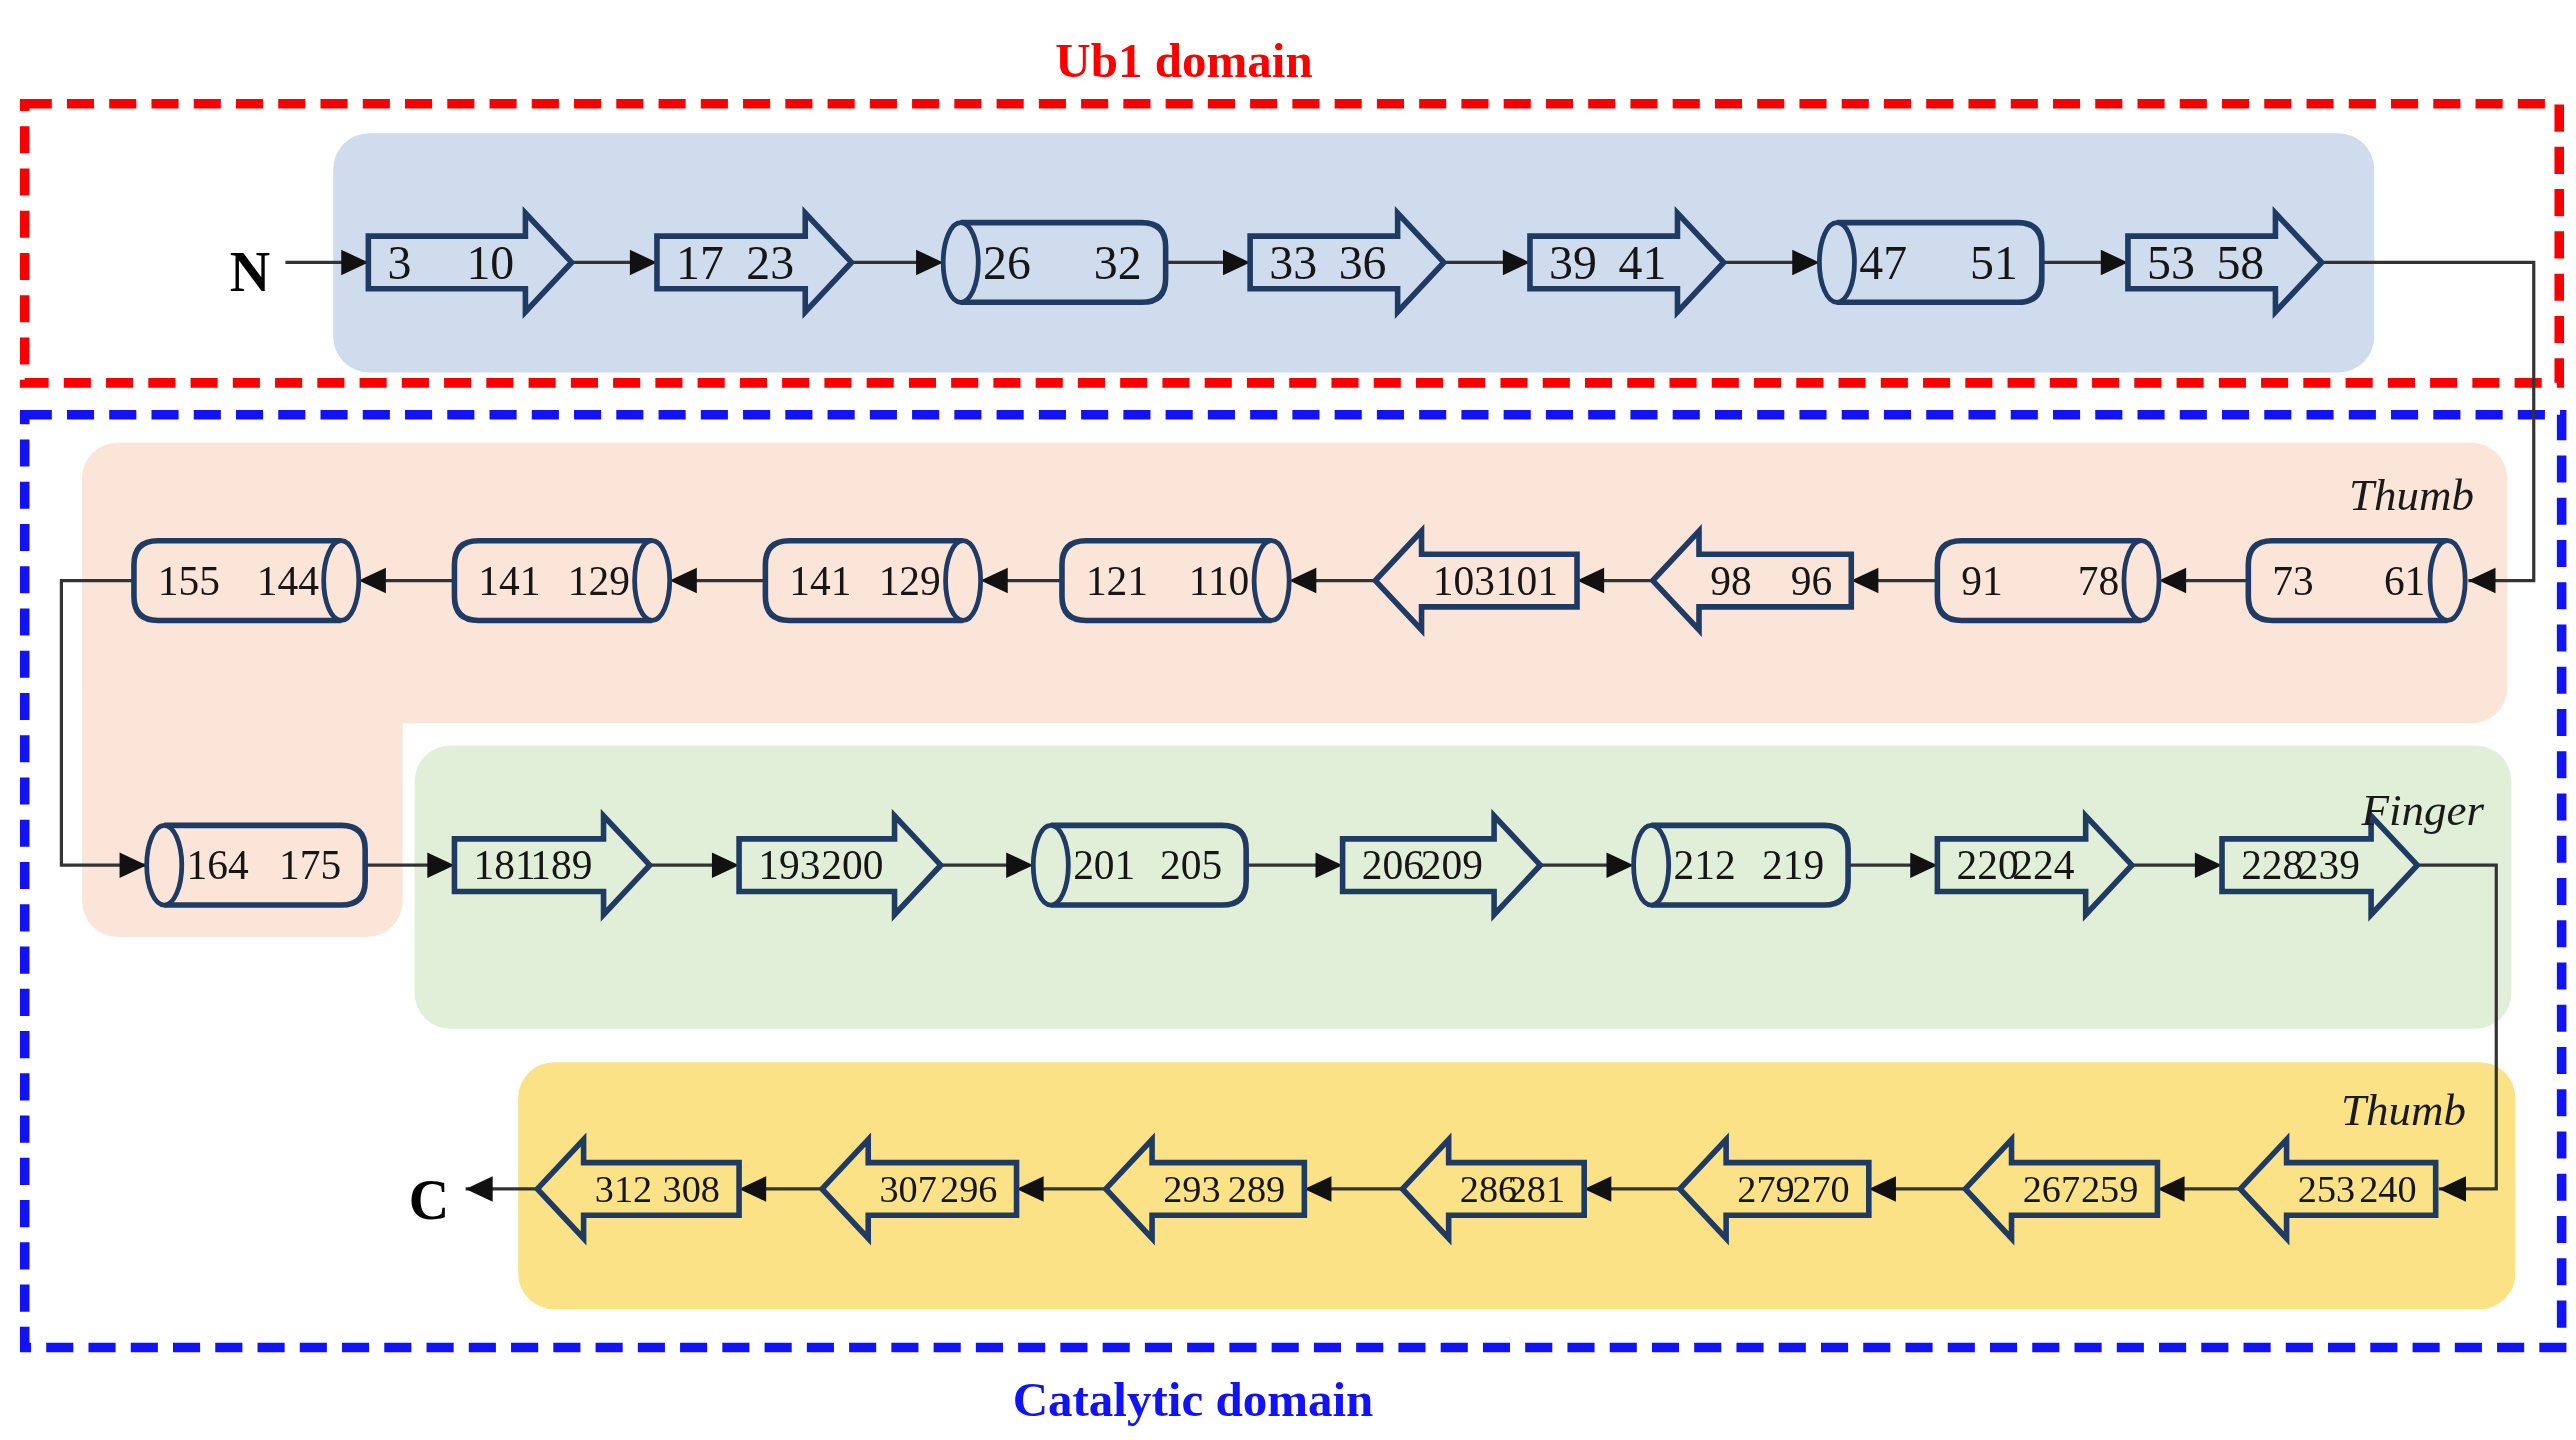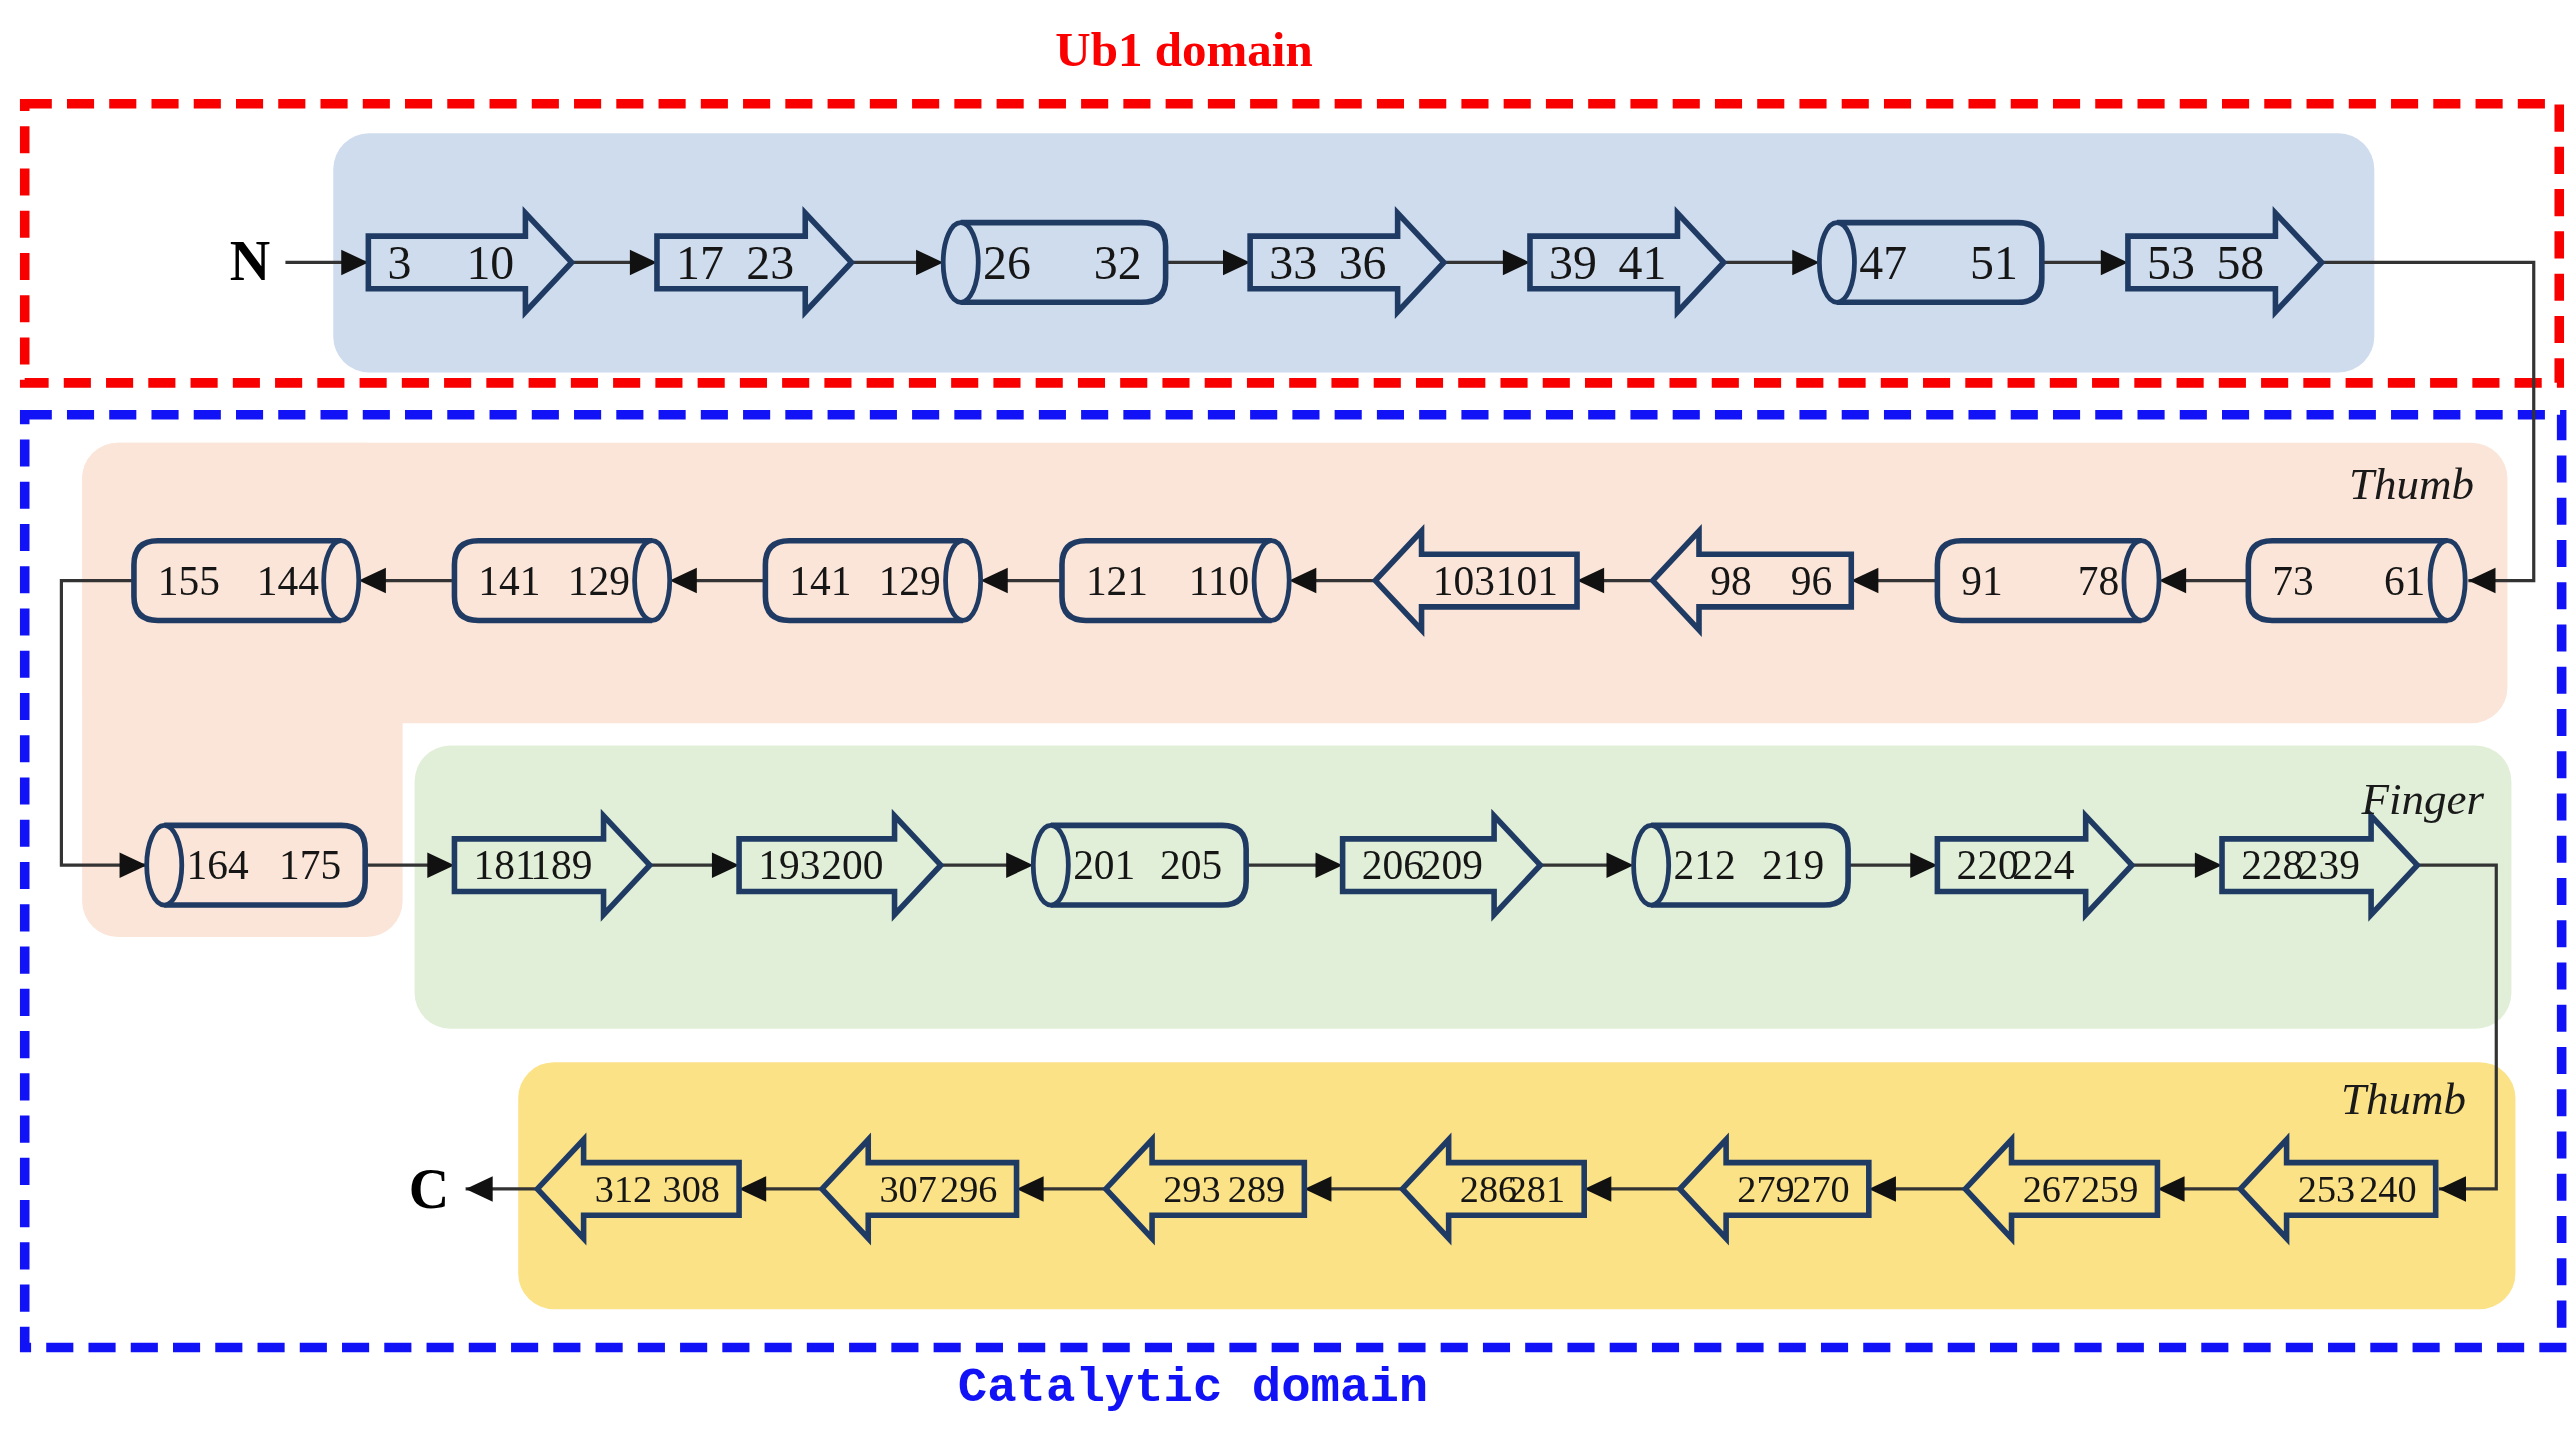--- a/index.html
+++ b/index.html
@@ -1,22 +1,22 @@
 <!DOCTYPE html>
 <html style="font-size:12.8px"><head>
 <meta charset="utf-8">
 <style>
   html,body{margin:0;padding:0;background:#ffffff;}
   #canvas{position:relative;width:2576px;height:1441px;background:#ffffff;overflow:hidden;
           font-family:"Liberation Serif",serif;}
   #diagram{position:absolute;left:0;top:0;}
-  .lbl{position:absolute;white-space:nowrap;color:#111;}
+  .lbl{position:absolute;white-space:nowrap;color:#111;margin-top:11px;}
   .title{font-weight:bold;font-size:49px;transform:translateX(-50%);}
   #ub1-title{left:1184px;top:21px;color:#fb0000;}
-  #cat-title{left:1193px;top:1360px;color:#1212f7;font-family:Liberation Mono, monospace;}
+  #cat-title{left:1193px;top:1360px;color:#1212f7;}
   .terminal{font-weight:bold;font-size:56px;color:#000;transform:translate(-50%,-50%);}
   #n-term{left:250px;top:261px;}
   #c-term{left:429px;top:1189px;}
   .subdomain{font-style:italic;font-size:45px;color:#1a1a1a;}
   #thumb-lbl{right:102px;top:458px;}
   #finger-lbl{right:92px;top:773px;}
   #palm-lbl{right:110px;top:1073px;}
 </style>
 </head>
 <body>

